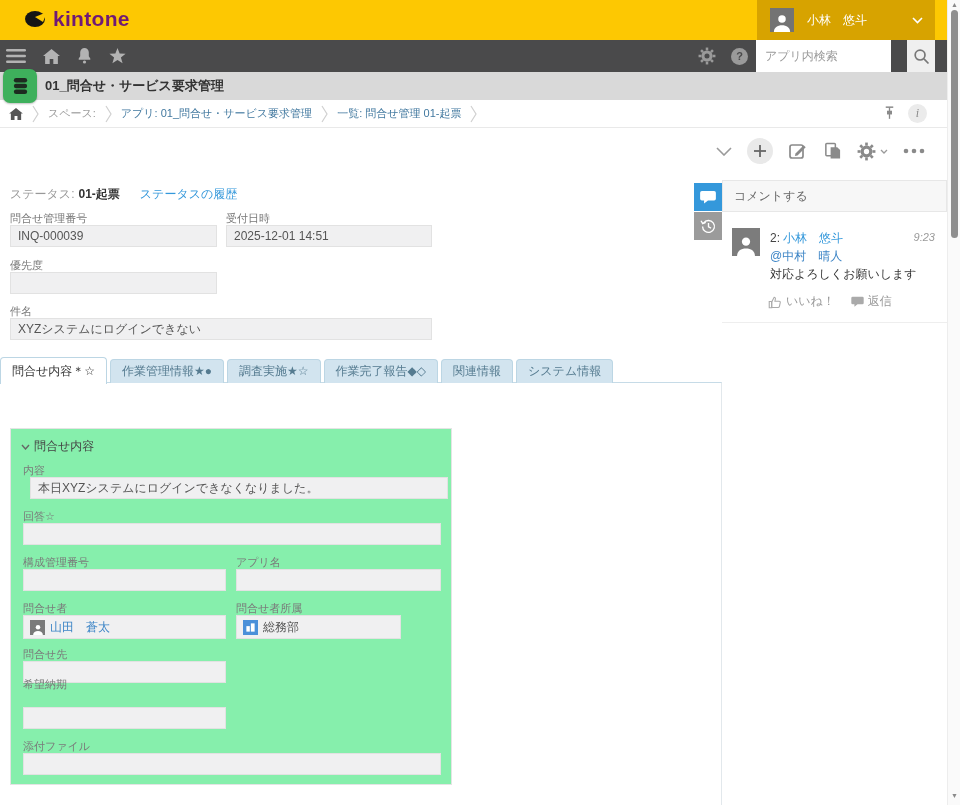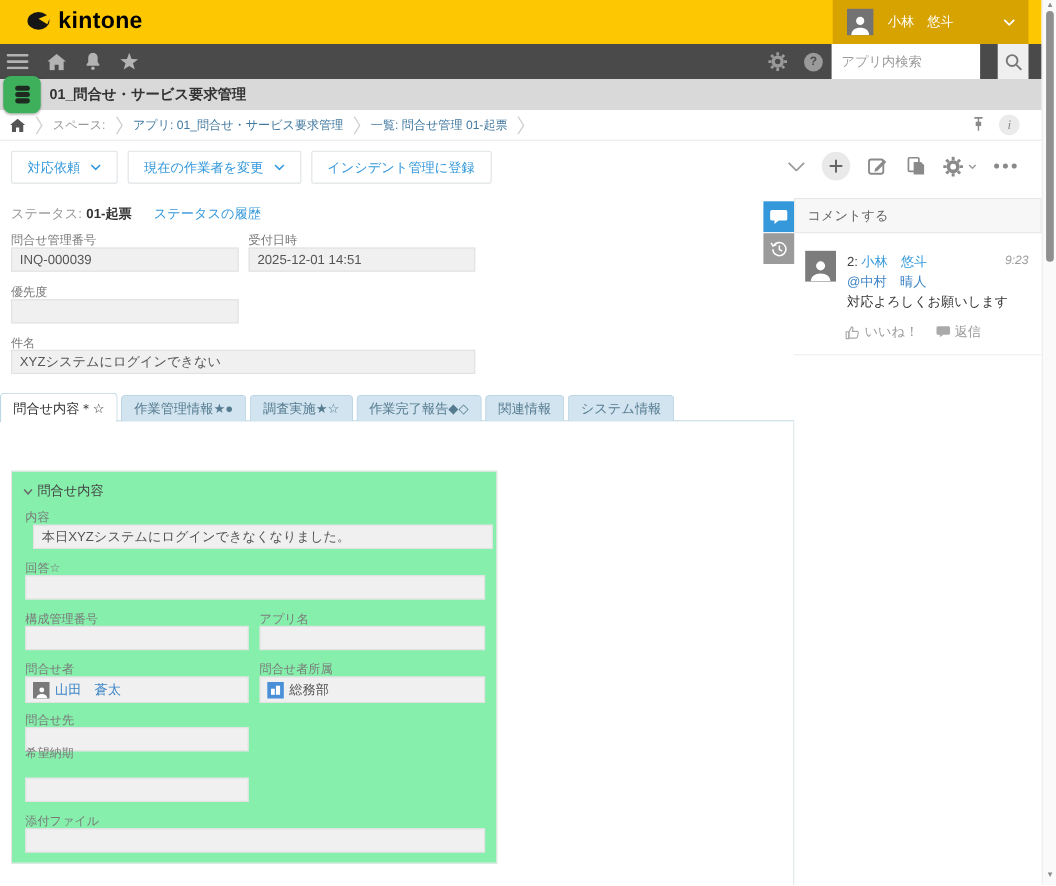--- a/index.html
+++ b/index.html
@@ -3,21 +3,21 @@
 <meta charset="utf-8">
 <style>
   html,body{margin:0;padding:0;}
   body{font-family:"Liberation Sans","DejaVu Sans",sans-serif;background:#fff;}
   .page{position:relative;width:960px;height:805px;overflow:hidden;background:#fff;}
   svg{display:block;}
 
   
   .topbar{position:absolute;left:0;top:0;width:947px;height:40px;background:#fdc802;}
   .logo{position:absolute;left:24px;top:7px;display:flex;align-items:center;gap:5px;cursor:pointer;}
-  .logo-text{font-size:21px;font-weight:bold;color:#000000;letter-spacing:.3px;}
+  .logo-text{font-size:21px;font-weight:bold;color:#701a75;letter-spacing:.3px;}
   .user-box{position:absolute;left:757px;top:0;width:178px;height:40px;background:#d7a300;display:flex;align-items:center;cursor:pointer;}
   .user-avatar{width:24px;height:24px;background:#737373;margin-left:13px;display:flex;align-items:flex-end;justify-content:center;overflow:hidden;}
   .user-name{color:#fff;font-size:12px;margin-left:13px;flex:1;}
   .user-caret{margin-right:12px;}
 
   
   .navbar{position:absolute;left:0;top:40px;width:947px;height:32px;background:#4a4a4b;}
   .nav-left{position:absolute;left:6px;top:0;height:32px;display:flex;align-items:center;gap:17px;}
   .nav-ic{color:#b3b3b3;cursor:pointer;display:flex;align-items:center;}
   .nav-right{position:absolute;left:698px;top:0;height:32px;display:flex;align-items:center;gap:15px;}
@@ -228,37 +228,20 @@
       <svg width="15" height="16" viewBox="0 0 18 18" stroke="#8a8a8a" fill="none">
           <line x1="9" y1="2" x2="9" y2="16" stroke-width="1.6"></line>
           <line x1="4.5" y1="2" x2="13.5" y2="2" stroke-width="1.8"></line>
           <line x1="6" y1="8.5" x2="12" y2="8.5" stroke-width="4.5"></line>
         </svg>
     </span>
     <span class="bc-info">i</span>
   </div>
 
   <div class="toolbar">
-    <div class="process-buttons">
-      <div class="pbtn">
-        <span>対応依頼</span>
-        <svg width="10" height="6" viewBox="0 0 10 6" fill="none" stroke="currentColor" stroke-width="1.4">
-            <polyline points="1,1 5,5 9,1"></polyline>
-          </svg>
-      </div>
-      <div class="pbtn">
-        <span>現在の作業者を変更</span>
-        <svg width="10" height="6" viewBox="0 0 10 6" fill="none" stroke="currentColor" stroke-width="1.4">
-            <polyline points="1,1 5,5 9,1"></polyline>
-          </svg>
-      </div>
-      <div class="pbtn">
-        <span>インシデント管理に登録</span>
-      </div>
-    </div>
     <div class="record-icons">
       <span class="ric">
         <svg width="16" height="9" viewBox="0 0 16 9" fill="none" stroke="#9a9a9a" stroke-width="1.6">
             <polyline points="1,1 8,8 15,1"></polyline>
           </svg>
       </span>
       <span class="ric plus-circle">
         <svg width="12" height="12" viewBox="0 0 12 12" stroke="#666" stroke-width="1.8">
             <line x1="6" y1="0" x2="6" y2="12"></line>
             <line x1="0" y1="6" x2="12" y2="6"></line>
@@ -347,21 +330,21 @@
     <div class="entity" style="left:12px;top:186px;width:203px;">
       <span class="ent-user">
         <svg width="12" height="12" viewBox="0 0 16 16" fill="#fff">
             <circle cx="8" cy="5.6" r="3"></circle>
             <path d="M1.5 16c0-3.6 2.9-5.4 6.5-5.4s6.5 1.8 6.5 5.4z"></path>
           </svg>
       </span>
       <span class="ent-link">山田　蒼太</span>
     </div>
     <div class="lbl" style="left:225px;top:172px;">問合せ者所属</div>
-    <div class="entity" style="left:225px;top:186px;width:205px;">
+    <div class="entity" style="left:225px;top:186px;width:165px;">
       <span class="ent-org">
         <svg width="11" height="11" viewBox="0 0 16 16" fill="#fff">
             <rect x="2" y="6" width="5" height="8"></rect>
             <rect x="8.5" y="2" width="5.5" height="12"></rect>
           </svg>
       </span>
       <span class="ent-text">総務部</span>
     </div>
     <div class="lbl" style="left:12px;top:218px;">問合せ先</div>
     <div class="inp" style="left:12px;top:232px;width:203px;"></div>

